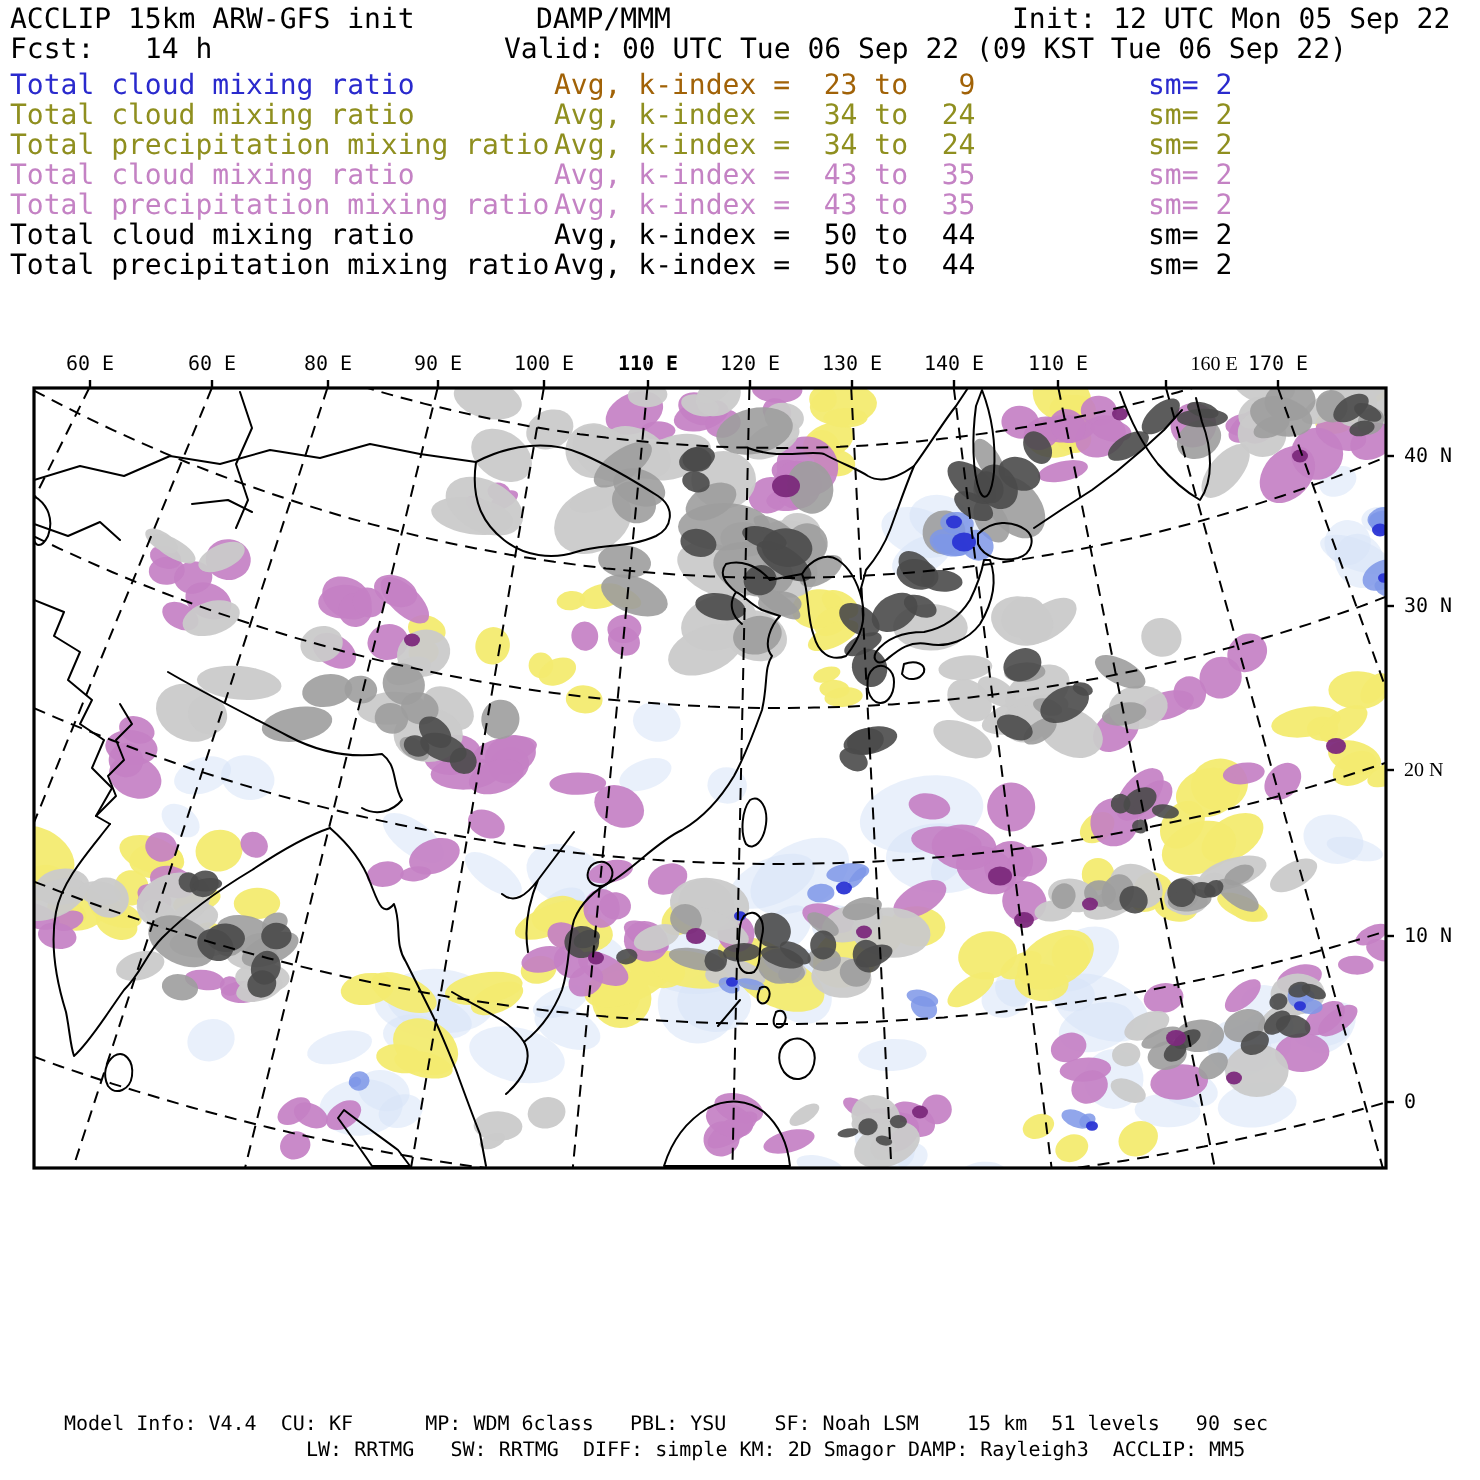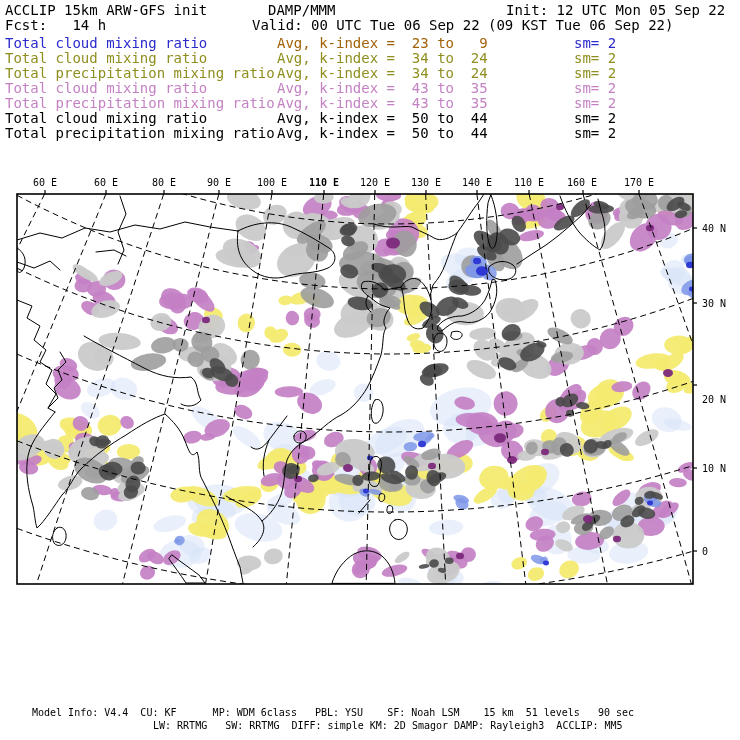--- a/index.html
+++ b/index.html
@@ -743,25 +743,25 @@
         <span class="axis" style="left: 45px; top: 176px; transform: translateX(-50%);">60 E</span>
         <span class="axis" style="left: 106px; top: 176px; transform: translateX(-50%);">60 E</span>
         <span class="axis" style="left: 164px; top: 176px; transform: translateX(-50%);">80 E</span>
         <span class="axis" style="left: 219px; top: 176px; transform: translateX(-50%); text-align: right;">90 E</span>
         <span class="axis" style="left: 272px; top: 176px; transform: translateX(-50%);">100 E</span>
         <span class="axis" style="left: 324px; top: 176px; transform: translateX(-50%); font-weight: bold;">110 E</span>
         <span class="axis" style="left: 375px; top: 176px; transform: translateX(-50%);">120 E</span>
         <span class="axis" style="left: 426px; top: 176px; transform: translateX(-50%);">130 E</span>
         <span class="axis" style="left: 477px; top: 176px; transform: translateX(-50%);">140 E</span>
         <span class="axis" style="left: 529px; top: 176px; transform: translateX(-50%);">110 E</span>
-        <span class="axis" style="left: 582px; top: 176px; transform: translateX(-50%);">160 E</span>
+        <span class="axis" style="left: 607px; top: 176px; transform: translateX(-50%); font-family: Liberation Serif, serif;">160 E</span>
         <span class="axis" style="left: 639px; top: 176px; transform: translateX(-50%);">170 E</span>
         <span class="axis" style="left: 702px; top: 222px;">40 N</span>
         <span class="axis" style="left: 702px; top: 297px;">30 N</span>
-        <span class="axis" style="left: 702px; top: 393px;">20 N</span>
+        <span class="axis" style="left: 702px; top: 379px; font-family: Liberation Serif, serif;">20 N</span>
         <span class="axis" style="left: 702px; top: 462px;">10 N</span>
         <span class="axis" style="left: 702px; top: 545px;">0</span>
       </div>
   </div>
 
   <div>
     <span class="ftr" style="left:32px;top:706px">Model Info: V4.4  CU: KF      MP: WDM 6class   PBL: YSU    SF: Noah LSM    15 km  51 levels   90 sec</span>
     <span class="ftr" style="left:153px;top:719px">LW: RRTMG   SW: RRTMG  DIFF: simple KM: 2D Smagor DAMP: Rayleigh3  ACCLIP: MM5</span>
   </div>
 

